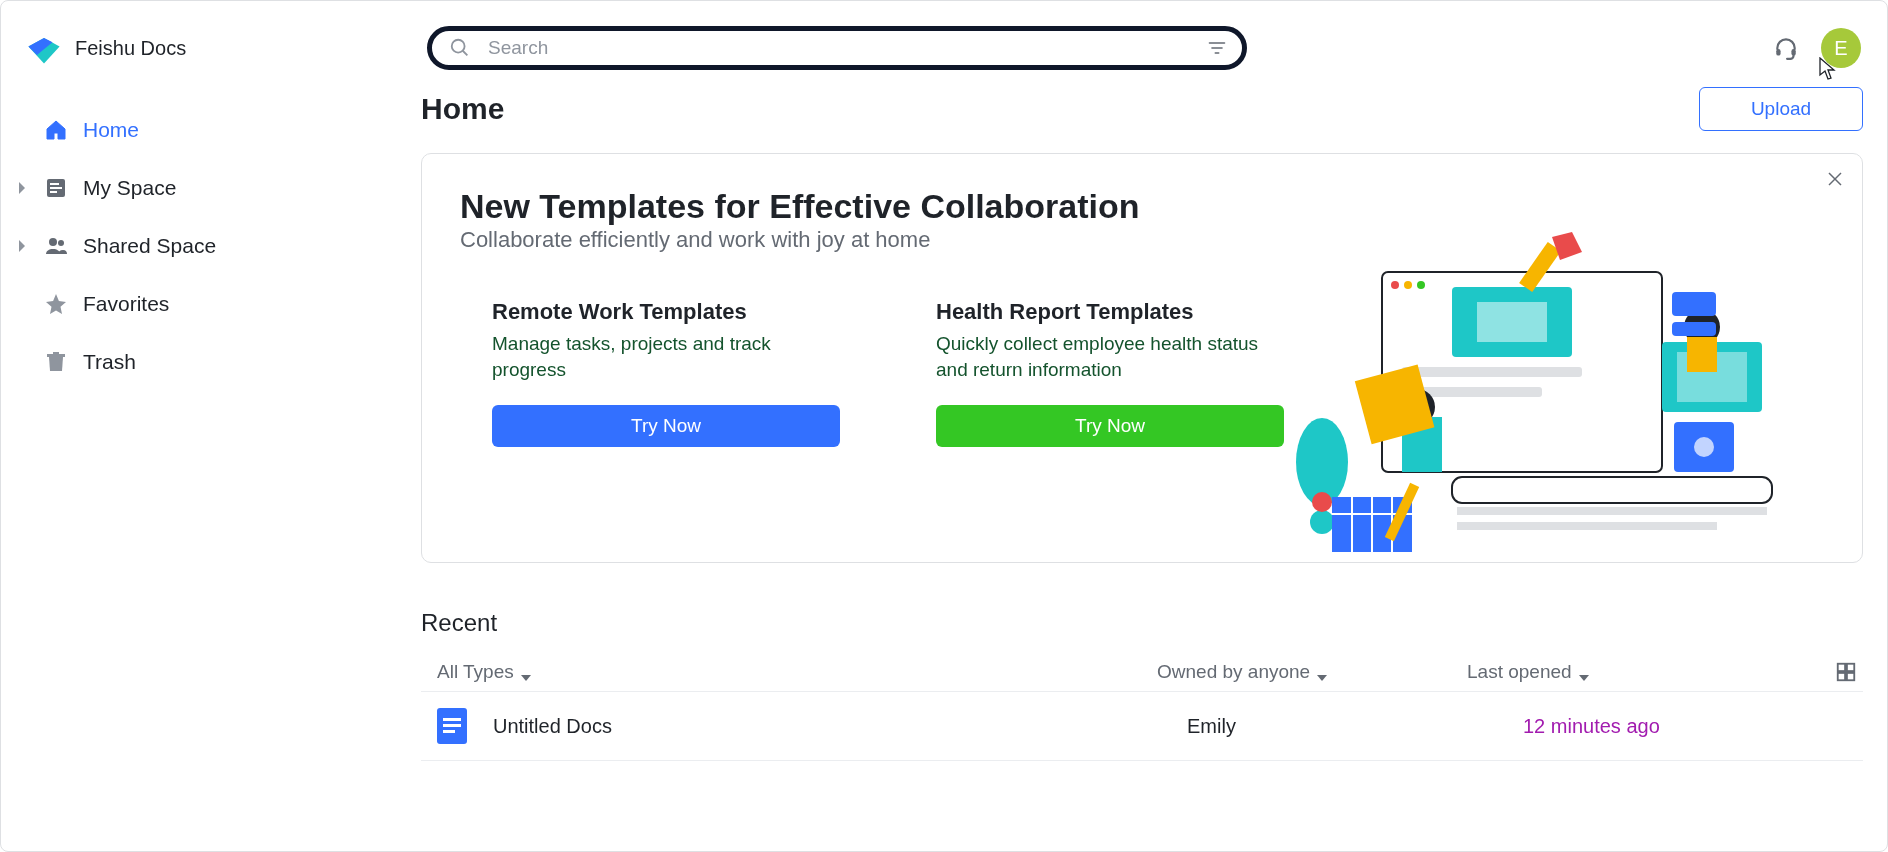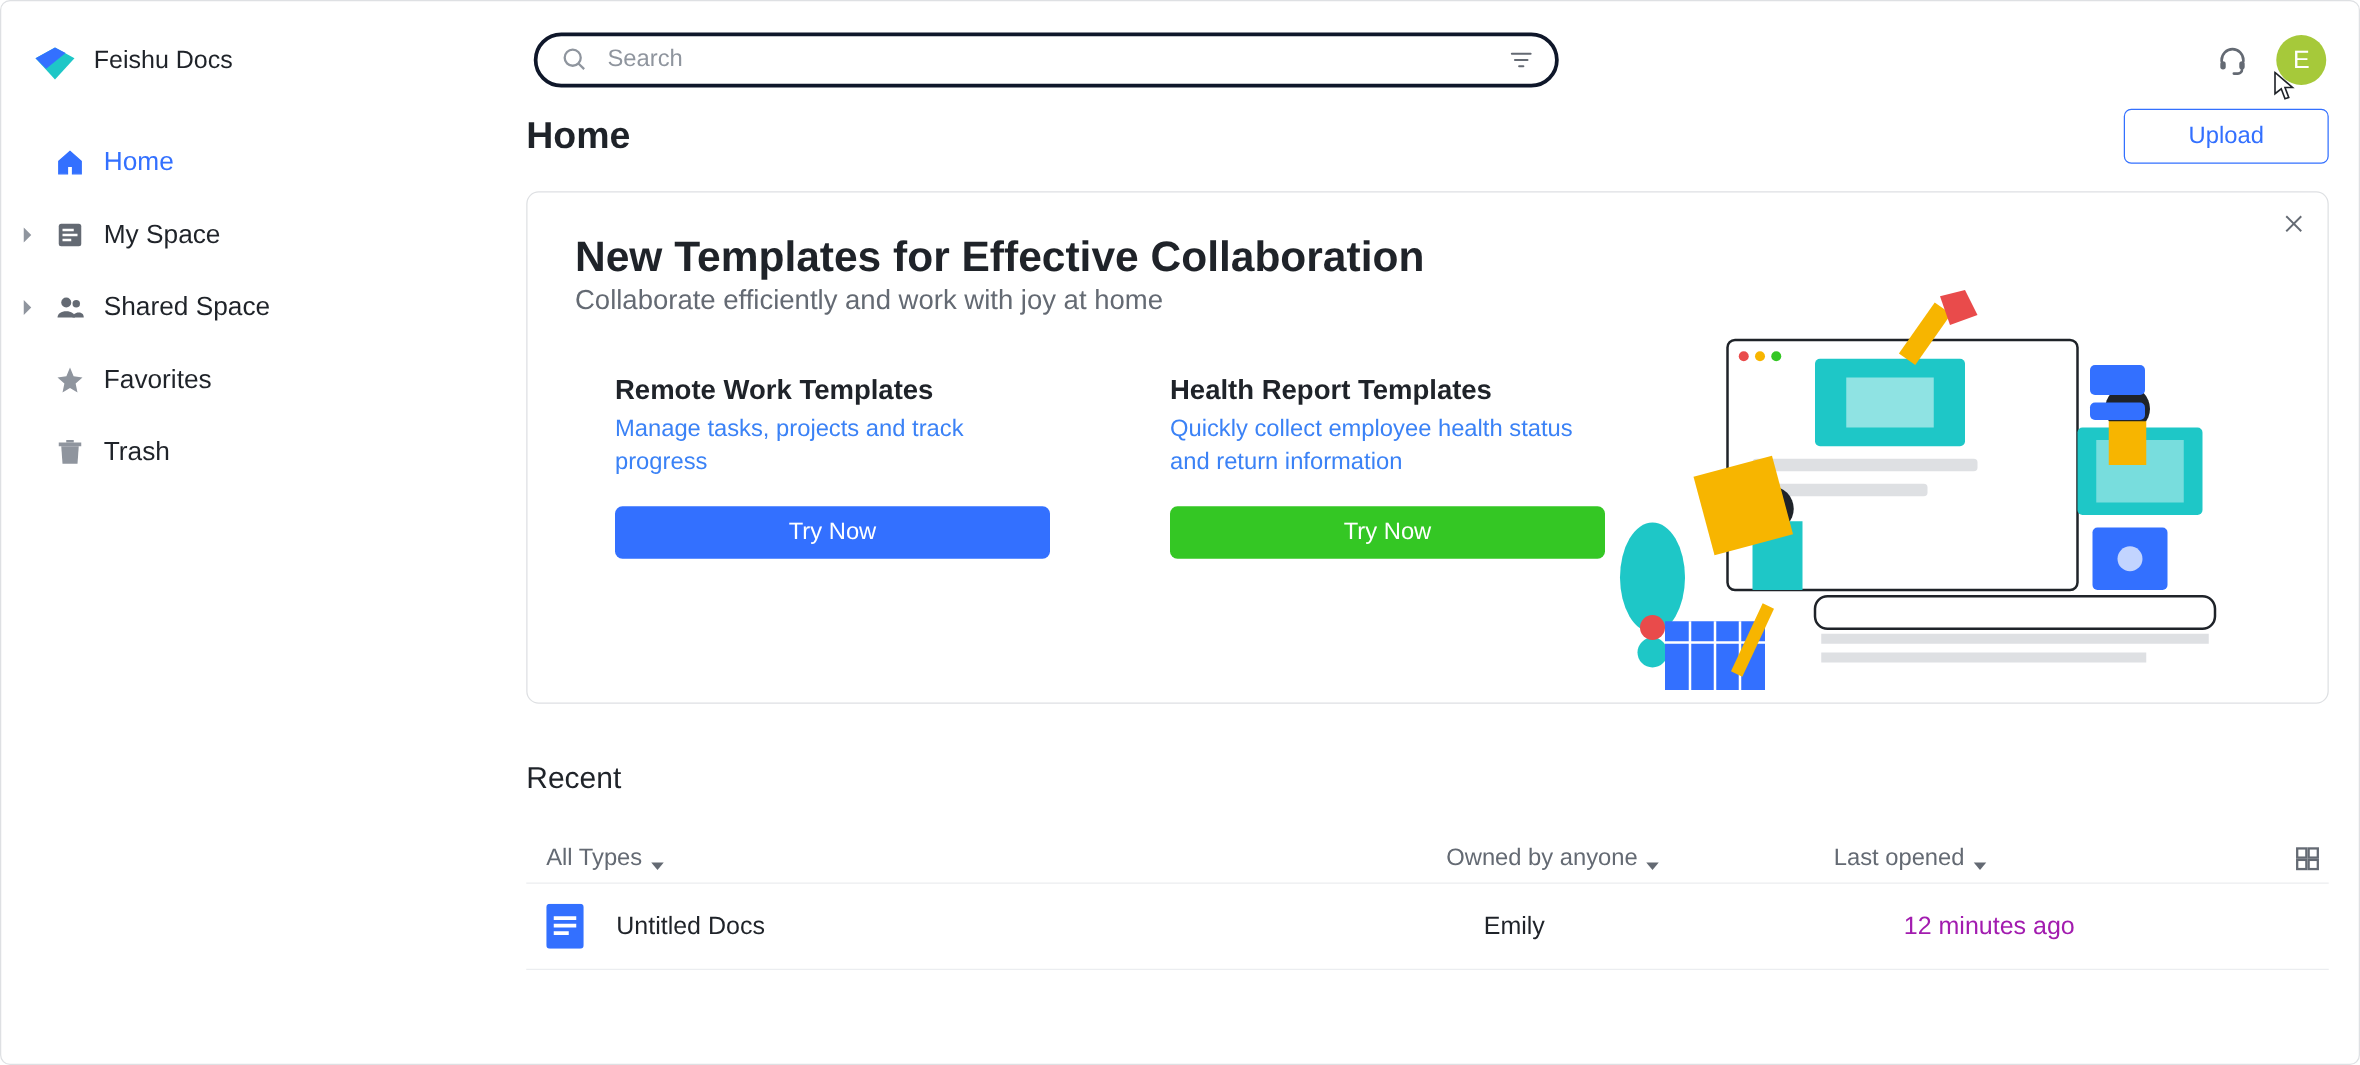--- a/index.html
+++ b/index.html
@@ -32,21 +32,21 @@
   }
   .brand-logo svg { display:block; }
   .brand-name { font-size: 20px; color:#1F2329; font-weight:500; }
   .search-wrap {
     flex: 0 0 820px;
     position: relative;
   }
   .search {
     width: 100%;
     height: 44px;
-    border: 3px solid #0f172a;
+    border: 5px solid #0f172a;
     border-radius: 22px;
     padding: 0 50px 0 56px;
     font-size: 19px;
     color: #0f766e;
     outline: none;
     background: #fff;
   }
   .search::placeholder { color:#8f959e; }
   .search-icon {
     position: absolute;
@@ -145,34 +145,34 @@
   .banner-title { font-size:34px; font-weight:700; color:#1F2329; line-height:1.2; }
   .banner-sub   { font-size:22px; color:#646a73; }
   .template-cards {
     display:flex;
     gap:96px;
     margin-top:46px;
     margin-left:32px;
   }
   .tcard { width: 348px; }
   .tcard h3 { font-size:22px; font-weight:600; color:#1F2329; margin-bottom:6px; }
-  .tcard p  { font-size:19px; color:#3b82f6; line-height:1.4; height:52px; }
+  .tcard p  { font-size:19px; color:#14532d; line-height:1.4; height:52px; }
   .btn-blue  { background:#3370ff; color:#fff; border:none; border-radius:6px; height:42px; width:100%; font-size:19px; cursor:pointer; margin-top:22px; }
   .btn-green { background:#34c724; color:#fff; border:none; border-radius:6px; height:42px; width:100%; font-size:19px; cursor:pointer; margin-top:22px; }
   .illus {
     position:absolute;
     right: 20px;
     bottom: 0;
     width: 560px;
     height: 330px;
     pointer-events:none;
   }
 
   
-  .section-title { font-size:24px; font-weight:500; margin-top:46px; margin-bottom:31px; color:#1F2329;}
+  .section-title { font-size:24px; font-weight:500; margin-top:46px; margin-bottom:16px; color:#1F2329;}
   .filters-row {
     display:flex;
     align-items:center;
     padding:8px 0 8px 16px;
     color:#646a73;
     font-size:19px;
   }
   .filter { display:flex; align-items:flex-end; gap:6px; cursor:pointer; }
   .filter.types { flex: 0 0 720px; }
   .filter.owner { flex: 0 0 310px; }

